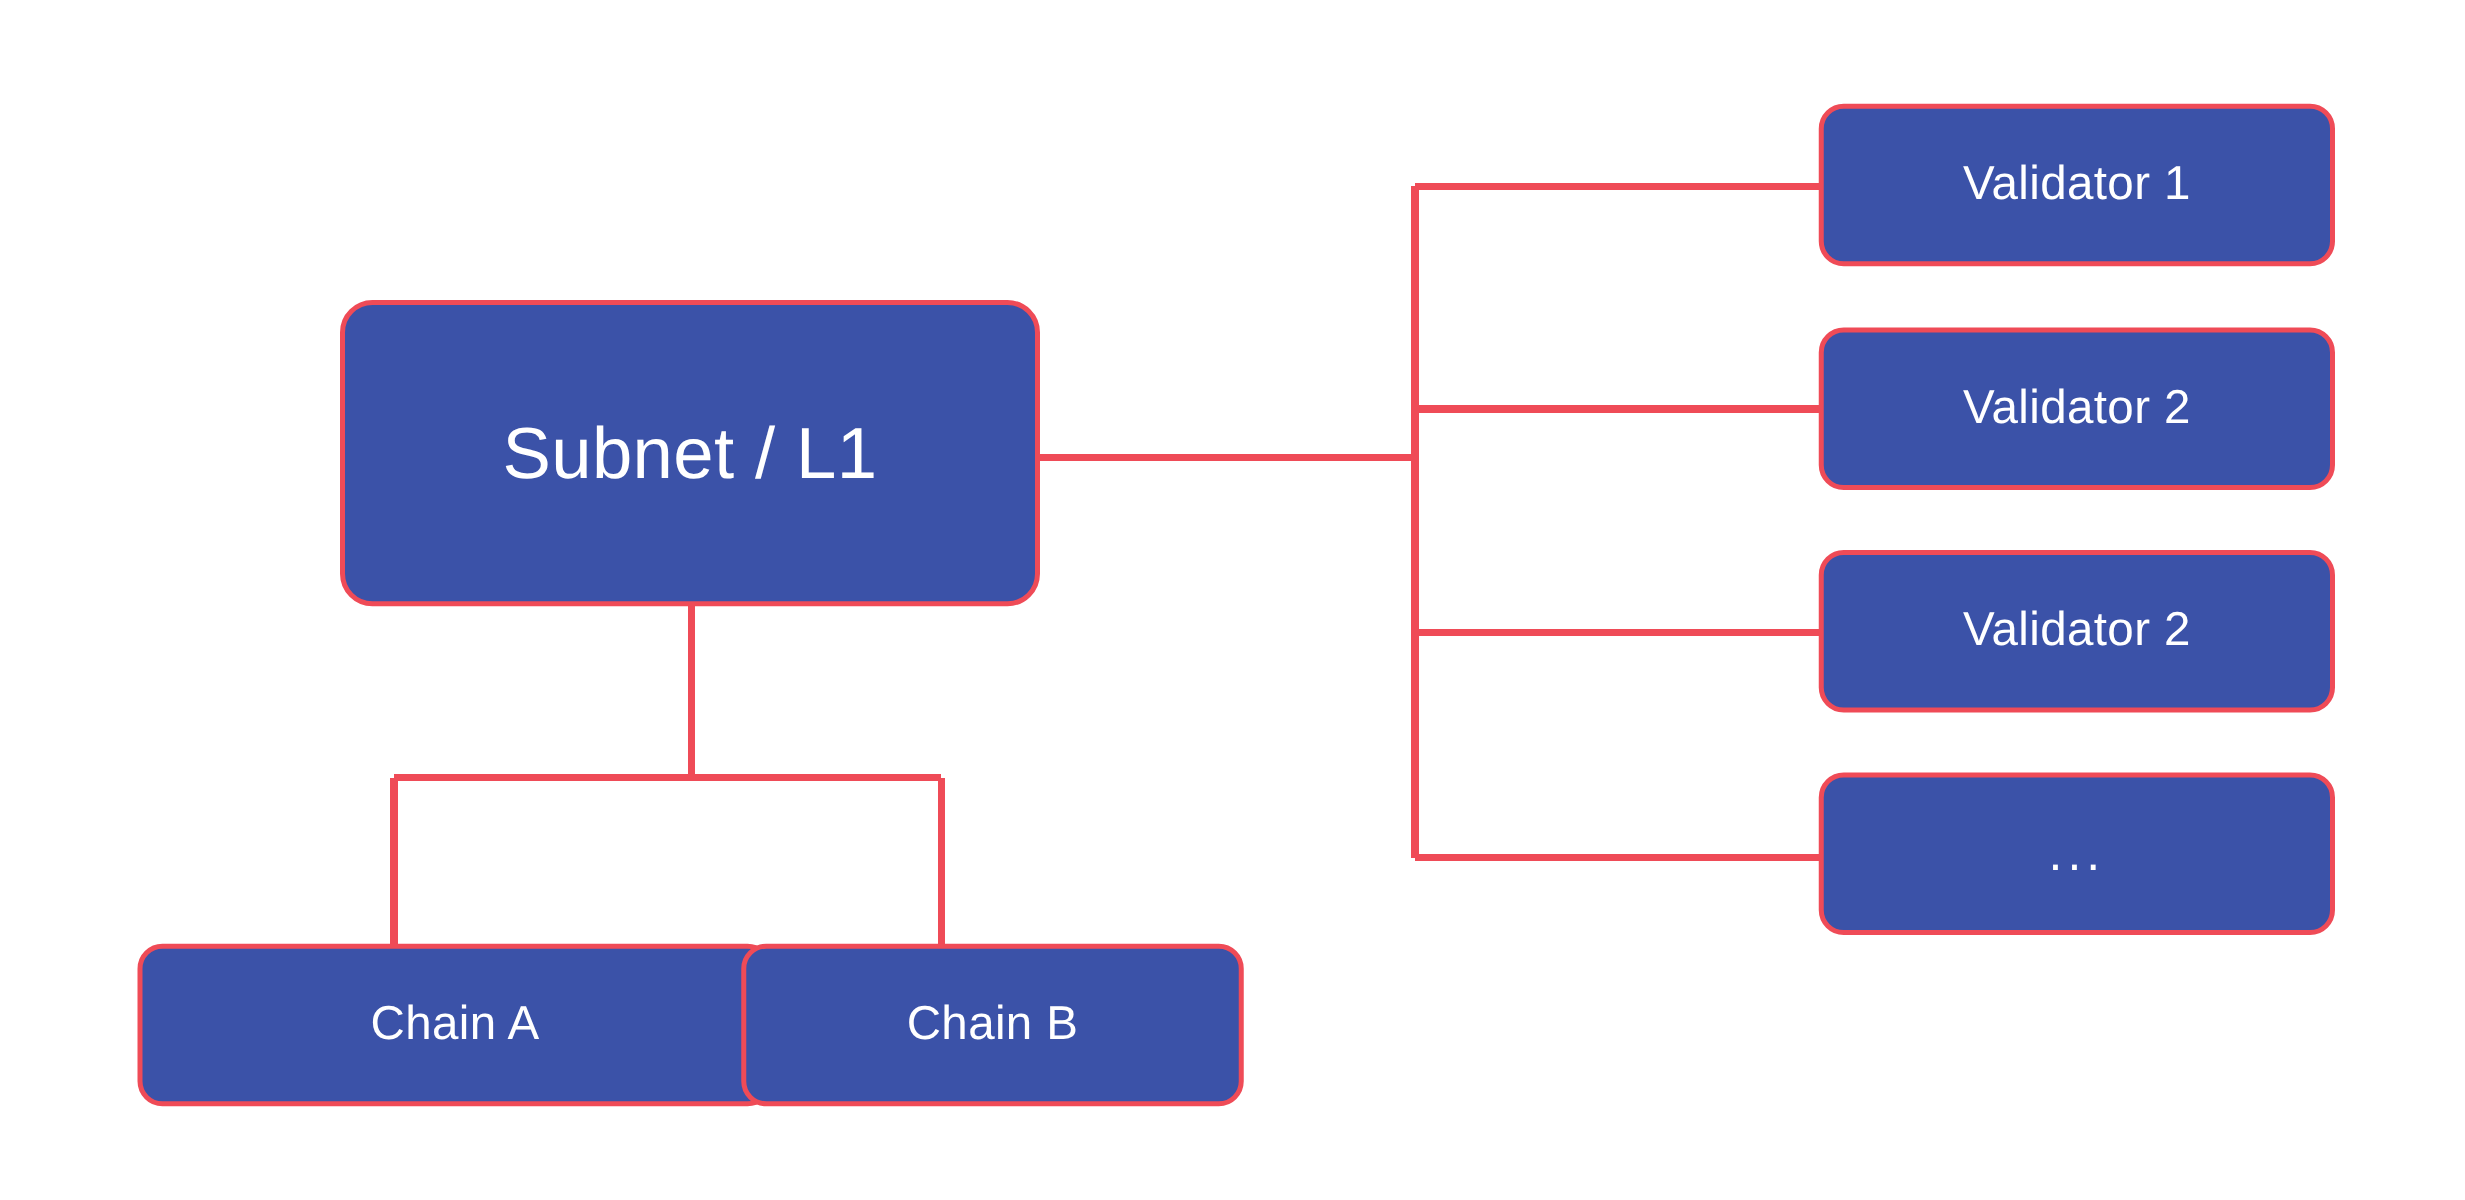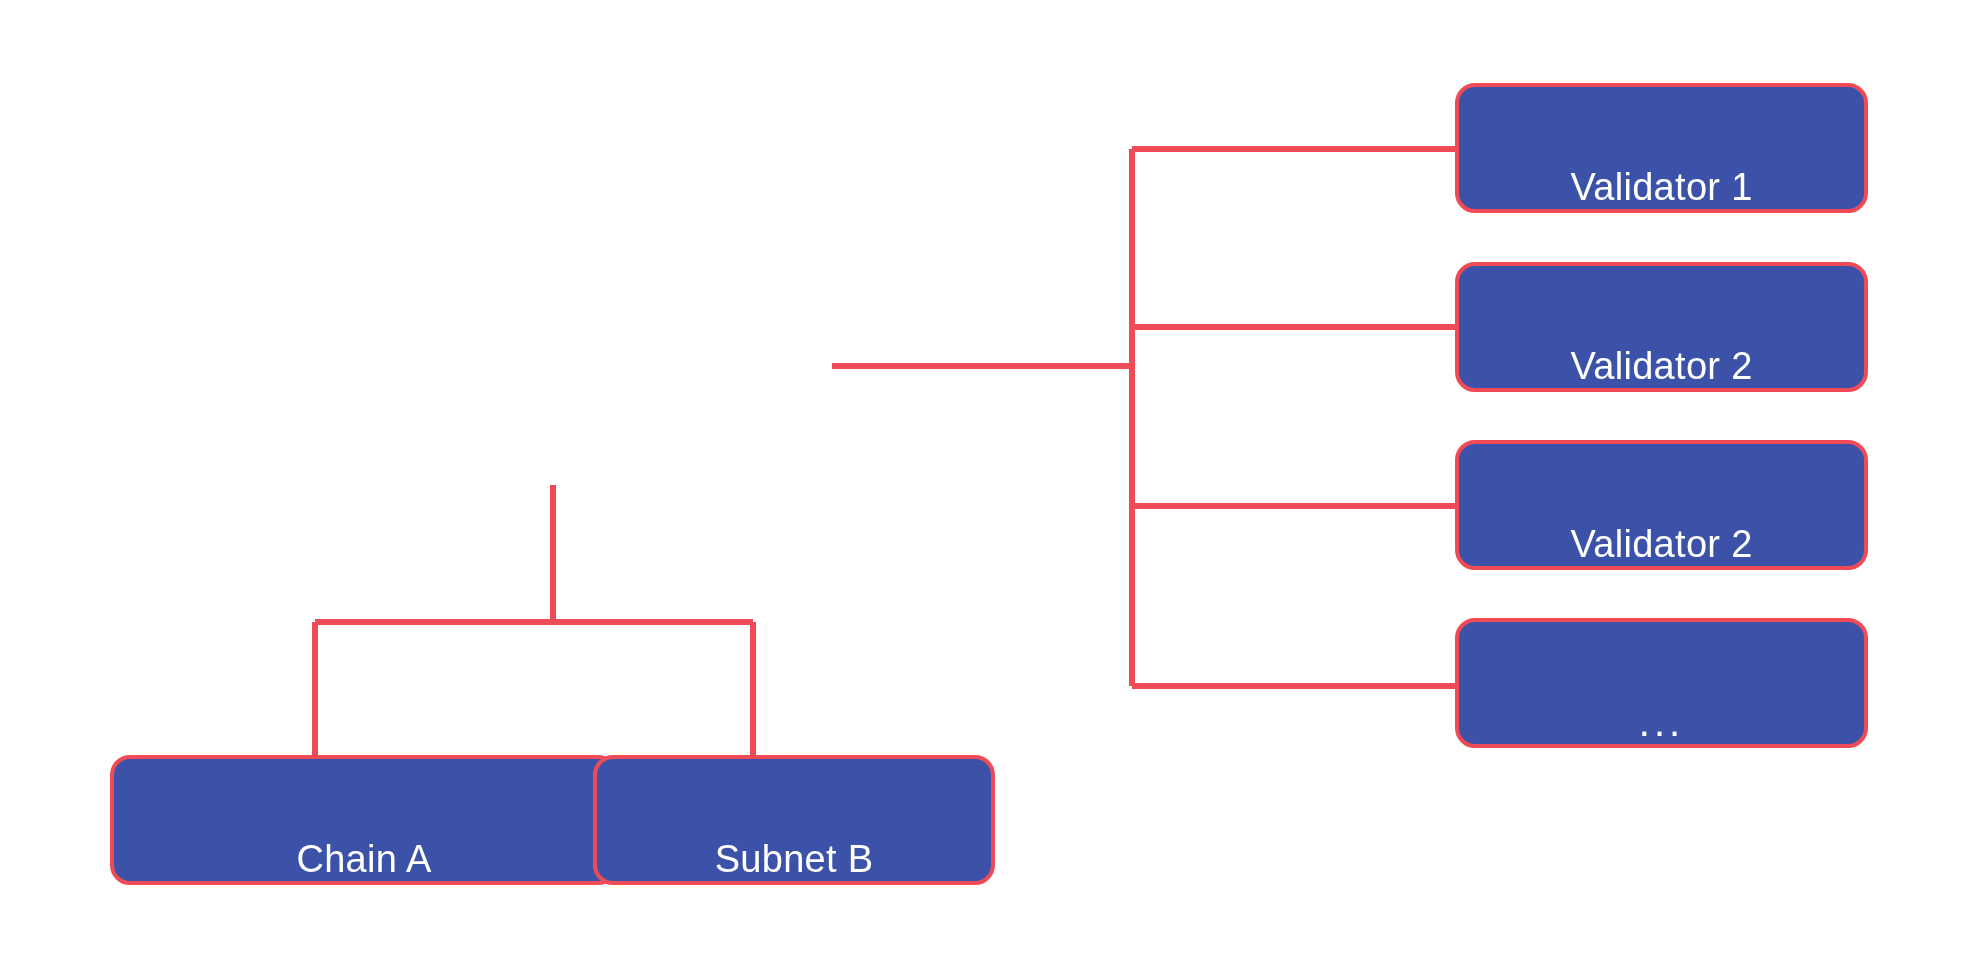--- a/index.html
+++ b/index.html
@@ -25,21 +25,21 @@
     height: 960px;
     pointer-events: none;
   }
   .node {
     position: absolute;
     box-sizing: border-box;
     background: #3B52A8;
     border: 4px solid #EF4B57;
     border-radius: 20px;
     display: flex;
-    align-items: flex-end;
+    align-items: center;
     justify-content: center;
     color: #ffffff;
     text-align: center;
     line-height: 1.1;
     z-index: 2;
   }
   .node-label {
     display: block;
     white-space: nowrap;
     letter-spacing: 0.3px;
@@ -110,26 +110,29 @@
       <path d="M 553 485 L 553 622"></path>
 
       <path d="M 315 622 L 753 622"></path>
 
       <path d="M 315 622 L 315 755"></path>
       <path d="M 753 622 L 753 755"></path>
 
     </g>
   </svg>
 
+  <div class="node" id="node-subnet" style="background: rgb(59, 82, 168); border-color: rgb(239, 75, 87); color: rgb(255, 255, 255);">
+    <span class="node-label">Subnet / L1</span>
+  </div>
 
   <div class="node chain-node" id="node-chain-a" style="background: rgb(59, 82, 168); border-color: rgb(239, 75, 87); color: rgb(255, 255, 255);">
     <span class="node-label">Chain A</span>
   </div>
   <div class="node chain-node" id="node-chain-b" style="background: rgb(59, 82, 168); border-color: rgb(239, 75, 87); color: rgb(255, 255, 255);">
-    <span class="node-label">Subnet B</span>
+    <span class="node-label">Chain B</span>
   </div>
 
   <div class="node validator-node" id="node-validator-1" style="background: rgb(59, 82, 168); border-color: rgb(239, 75, 87); color: rgb(255, 255, 255);">
     <span class="node-label">Validator 1</span>
   </div>
   <div class="node validator-node" id="node-validator-2" style="background: rgb(59, 82, 168); border-color: rgb(239, 75, 87); color: rgb(255, 255, 255);">
     <span class="node-label">Validator 2</span>
   </div>
   <div class="node validator-node" id="node-validator-3" style="background: rgb(59, 82, 168); border-color: rgb(239, 75, 87); color: rgb(255, 255, 255);">
     <span class="node-label">Validator 2</span>

